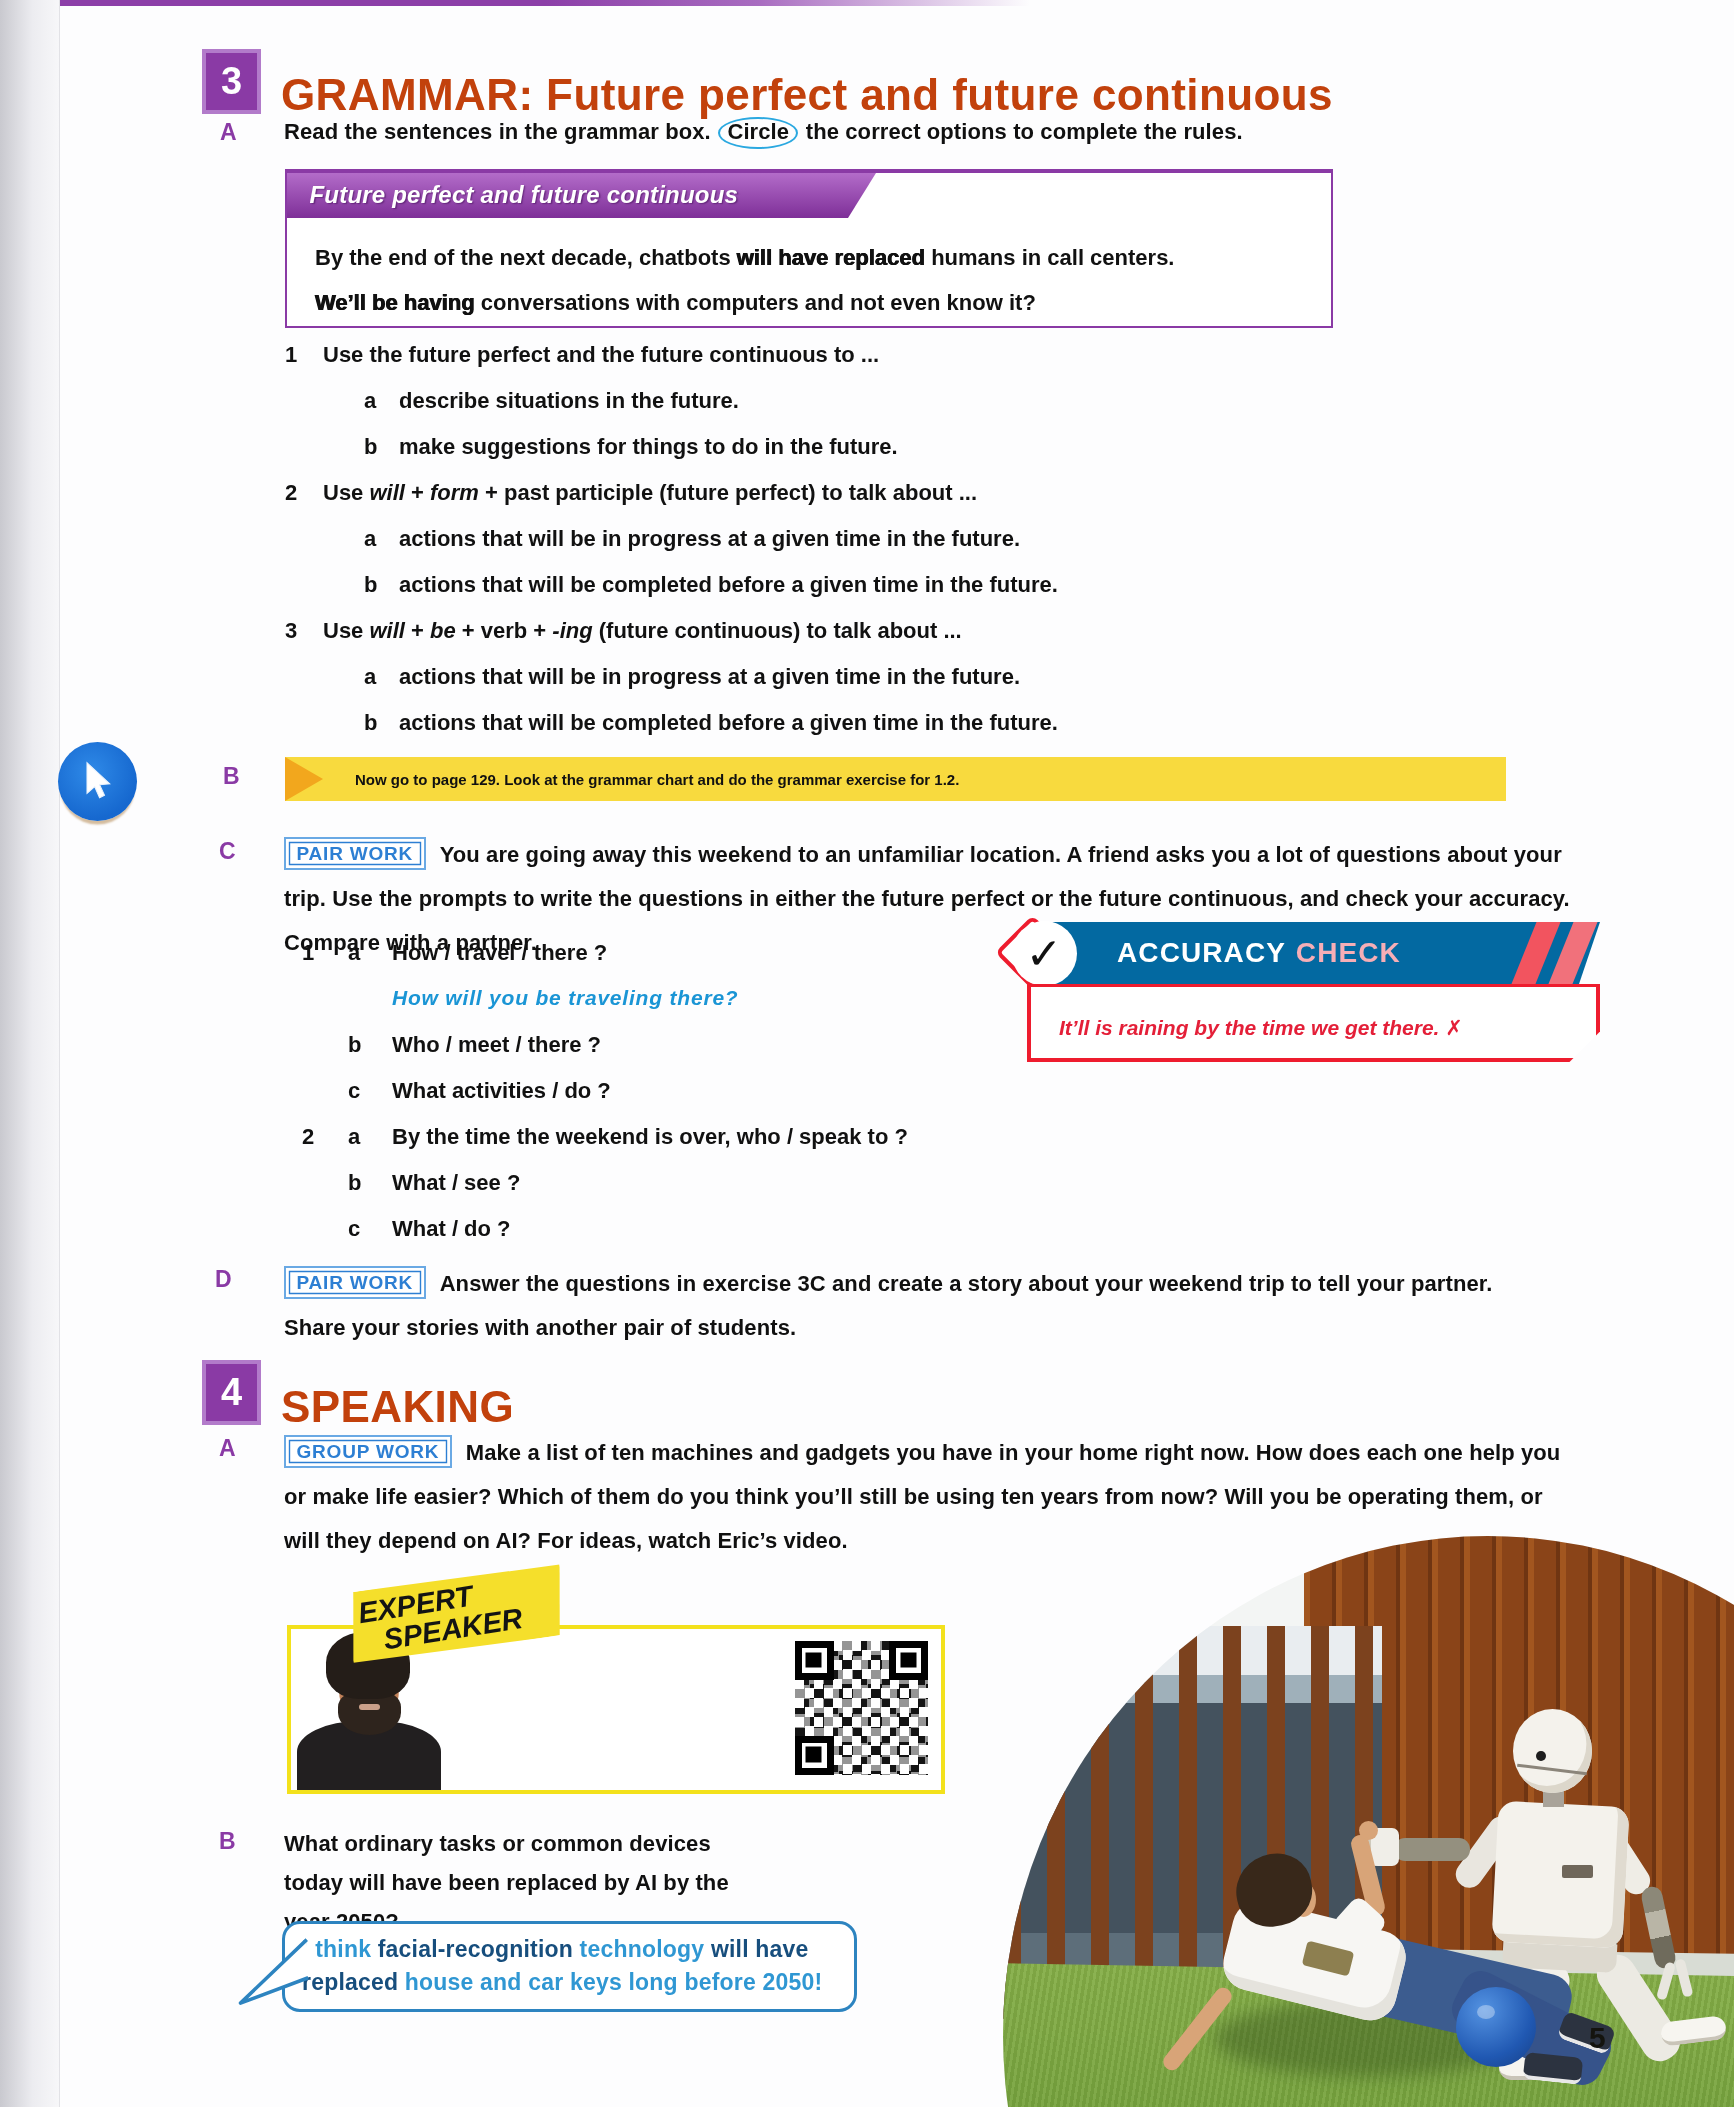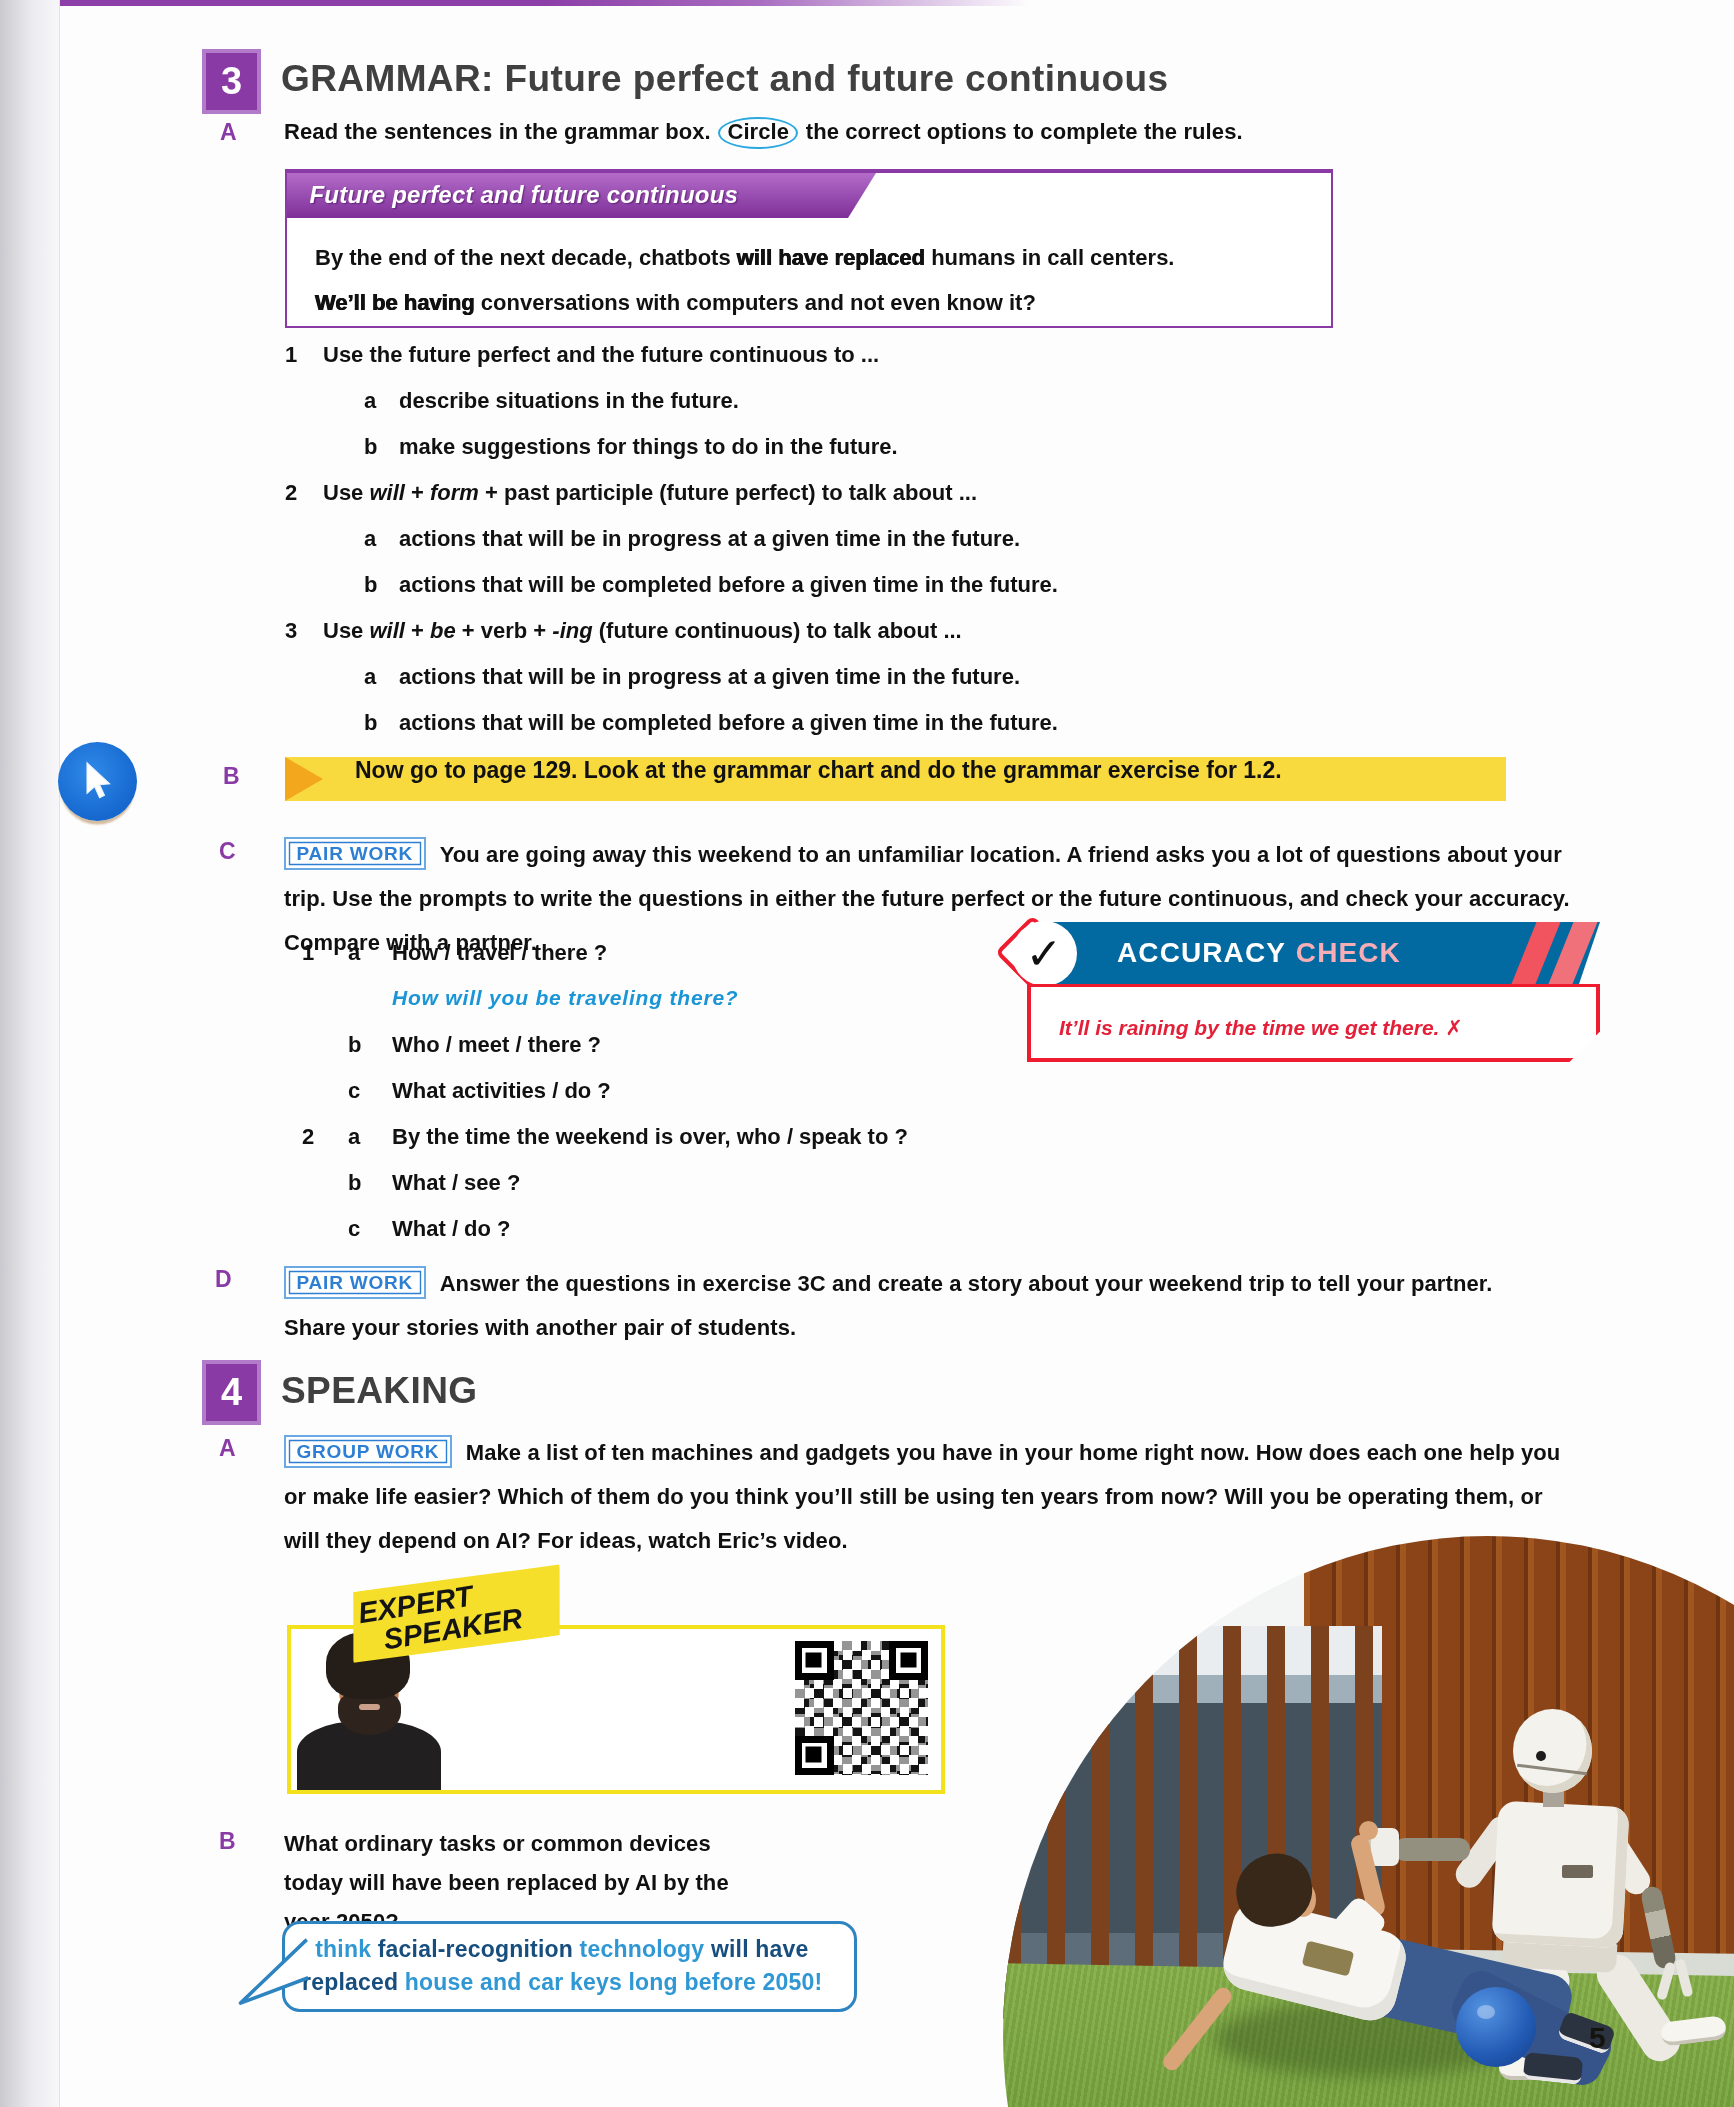--- a/index.html
+++ b/index.html
@@ -10,21 +10,21 @@
 
   
   .scan-edge { left:0; top:0; width:60px; height:2108px;
     background:linear-gradient(90deg,#c9c9cf,#ececf0 55%,#f7f7f9); border-right:0.7px solid #e2e2e6; }
   .top-line { left:60px; top:0; width:970px; height:6.3px;
     background:linear-gradient(90deg,#8c3fa8 0 50%,#a86cc0 72%,rgba(176,127,198,0)); }
 
   
   .num-badge { width:59px; height:65px; background:#8a3aa5; border:4.9px solid #b27bca;
     color:#fff; font-size:38px; font-weight:700; display:flex; align-items:center; justify-content:center; }
-  .section-title { font-size:37px; font-weight:700; letter-spacing:0.4px; color:#404040; }
+  .section-title { font-size:44px; font-weight:700; letter-spacing:0.4px; color:#c2410c;margin-top:12px; }
 
   .ex-letter { font-size:23px; font-weight:700; color:#8a3aa5; }
 
   .para { font-size:22px; font-weight:700; line-height:44px; color:#101010; letter-spacing:0.1px; }
 
   .badge-blue { display:inline-block; background:#fff; color:#2d7fd3; font-weight:700; font-size:19px;
     letter-spacing:0.8px; padding:4.9px 10.5px; margin-right:14px; line-height:1; position:relative; top:-2.1px;
     border:2.1px solid #6aa9e4; box-shadow:inset 0 0 0 2.8px #fff, inset 0 0 0 4.2px #2d7fd3; }
 
   
@@ -51,21 +51,21 @@
   .seg-xb { text-shadow:0.4px 0 currentColor, -0.4px 0 currentColor; }
   .seg-lt { color:#2f97d3; }
   .seg-dk { color:#174e7d; }
 
   
   .cursor-wrap { left:58px; top:742px; width:79px; height:79px; border-radius:50%;
     background:radial-gradient(circle at 42% 38%,#2f8ae8,#1668cf 70%); box-shadow:0 5.6px 2.1px -2.1px #d4bc9e; display:flex; align-items:center; justify-content:center; }
 
   
   .golink { left:285px; top:757px; width:1221px; height:44px; background:#f8da3e;
-    display:flex; padding-left:70px; font-size:23px; font-weight:700; position:absolute; }
+    display:flex; align-items:center; padding-left:70px; font-size:15px; font-weight:700; position:absolute; }
   .golink::before { content:""; position:absolute; left:0; top:0;
     border-top:22px solid transparent; border-bottom:22px solid transparent; border-left:38px solid #f2a71d; }
 
   
   .acc { left:1027px; top:922px; width:573px; }
   .acc-band { position:relative; height:62px; background:#0369a1;
     clip-path:polygon(0 0,100% 0,calc(100% - 21px) 100%,0 100%); }
   .acc-band .stripe { position:absolute; top:0; height:100%; width:24px; transform:skewX(-22deg); }
   .acc-title { padding-left:90px; line-height:62px; font-size:28px; font-weight:700; letter-spacing:1.1px; color:#fff; white-space:nowrap; }
   .acc-title .t2 { color:#f6aeb6; margin-left:9.8px; }

